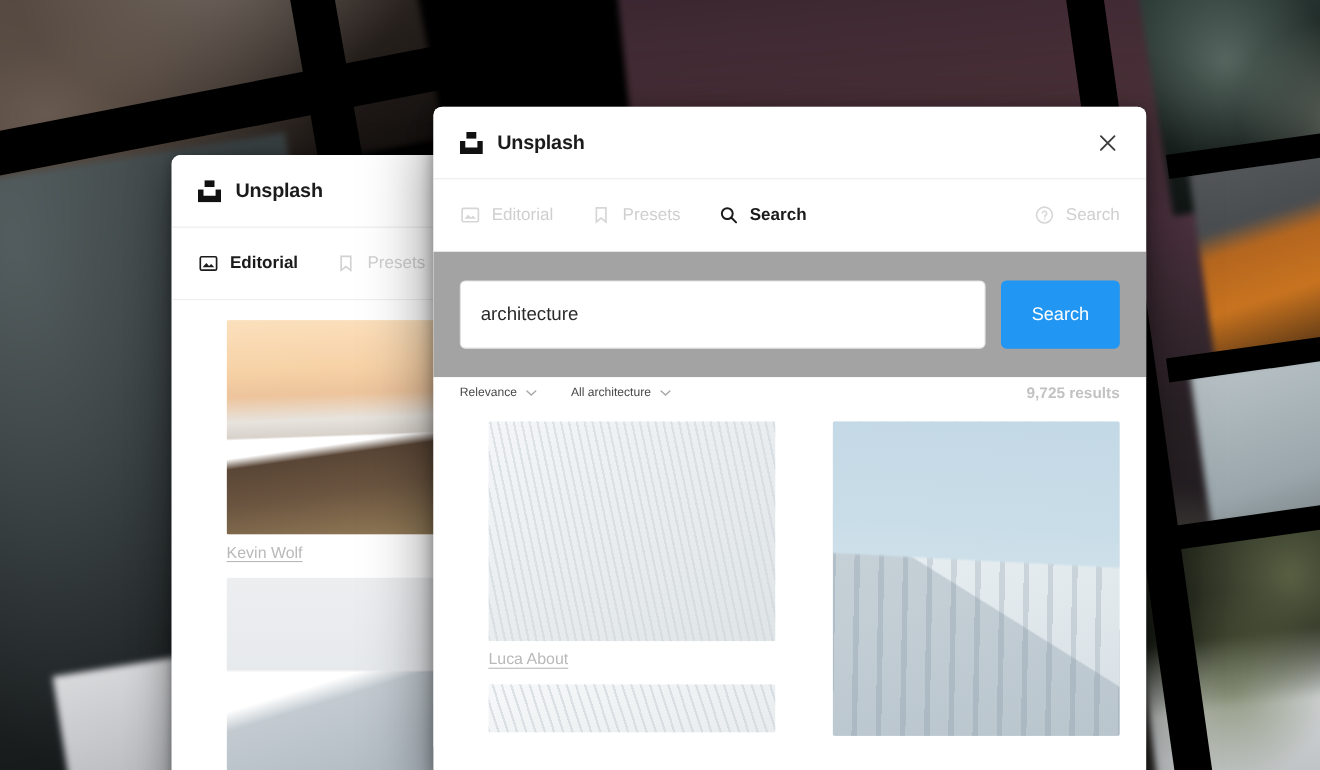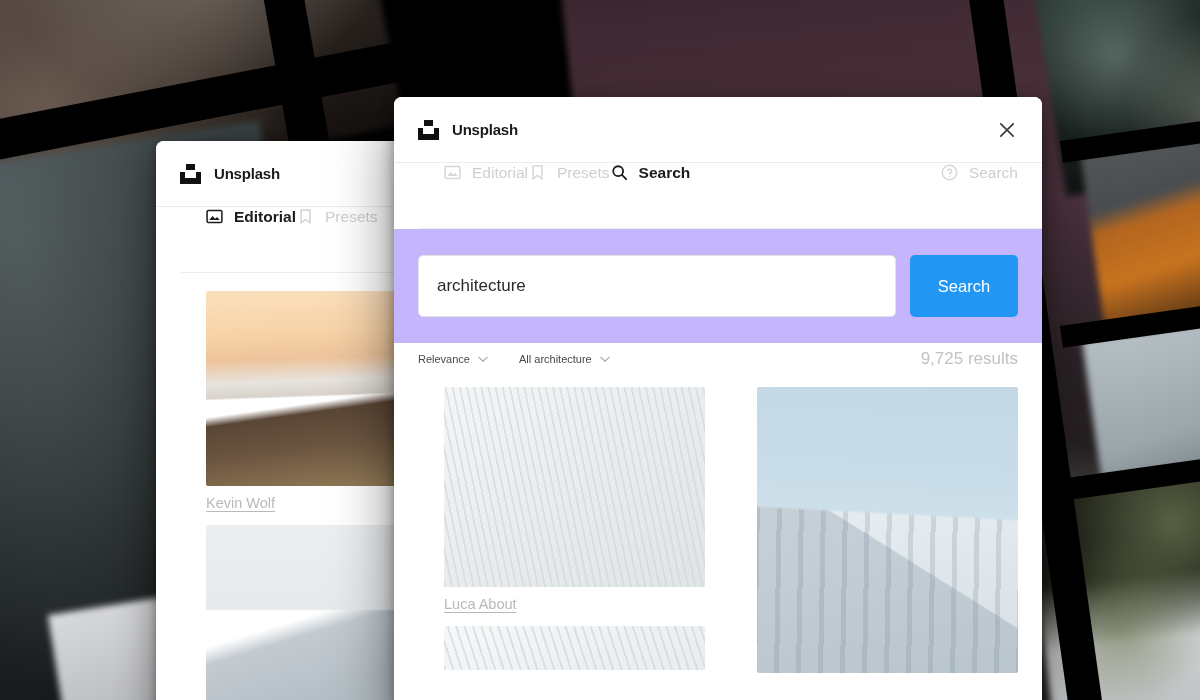--- a/index.html
+++ b/index.html
@@ -129,21 +129,21 @@
     position: relative;
     display: flex;
     align-items: center;
     height: 66px;
     padding: 0 24px;
     border-bottom: 1px solid #ececec;
     background: #fff;
   }
   .brand { display: flex; align-items: center; gap: 13px; }
   .brand-name {
-    font-size: 15px; font-weight: bold; color: #1b1b1b; letter-spacing: -.2px;
+    font-size: 18px; font-weight: bold; color: #1b1b1b; letter-spacing: -.2px;
   }
 
   
   .logo-mark { position: relative; width: 21px; height: 21px; display:block; }
   .logo-mark .cap {
     position: absolute; left: 6px; top: 1px; width: 9px; height: 6px; background: #111;
   }
   .logo-mark .tray {
     position: absolute; left: 0; top: 9px; width: 21px; height: 12px;
     background: #111;
@@ -155,46 +155,46 @@
     transform: translateY(-50%);
     width: 30px; height: 30px;
     display: flex; align-items: center; justify-content: center;
     cursor: pointer;
   }
   .close-btn svg { display: block; }
 
   
   .tabsbar {
     display: flex;
-    align-items: flex-start;
+    align-items: center;
     height: 66px;
     padding: 0 24px;
     border-bottom: 1px solid #ececec;
     background: #fff;
-    margin-left: 25px;
+    gap: 34px;
   }
   .tab {
     display: flex; align-items: center; gap: 10px;
     font-size: 15.5px;
     color: #c8c8c8;
     cursor: pointer;
     white-space: nowrap;
   }
   .tab.active { color: #1b1b1b; font-weight: bold; }
   .tab.ghost  { color: #cfcfcf; }
   .tab .ic { display: flex; align-items: center; }
   .tab.right { margin-left: auto; }
 
   
   .searchrow {
     display: flex;
     align-items: center;
     gap: 14px;
     padding: 26px 24px 26px;
-    background: #c4b5fd;
+    background: #a3a3a3;
   }
   .search-input {
     flex: 1;
     height: 62px;
     border: 1px solid #e2e2e2;
     border-radius: 5px;
     padding: 0 18px;
     font-size: 17px;
     color: #2a2a2a;
     font-family: "Liberation Sans", sans-serif;
@@ -223,22 +223,23 @@
     padding: 6px 24px 18px;
     background: #fff;
   }
   .filter {
     display: flex; align-items: center; gap: 7px;
     font-size: 11px; color: #494949; cursor: pointer;
   }
   .caret { display:block; }
   .results-count {
     margin-left: auto;
-    font-size: 17px;
+    font-size: 14px;
     color: #c2c2c2;
+    font-weight: bold;
   }
 
   
   .results {
     padding: 0 24px;
     display: grid;
     grid-template-columns: 1fr 1fr;
     column-gap: 26px;
     background: #fff;
   }

